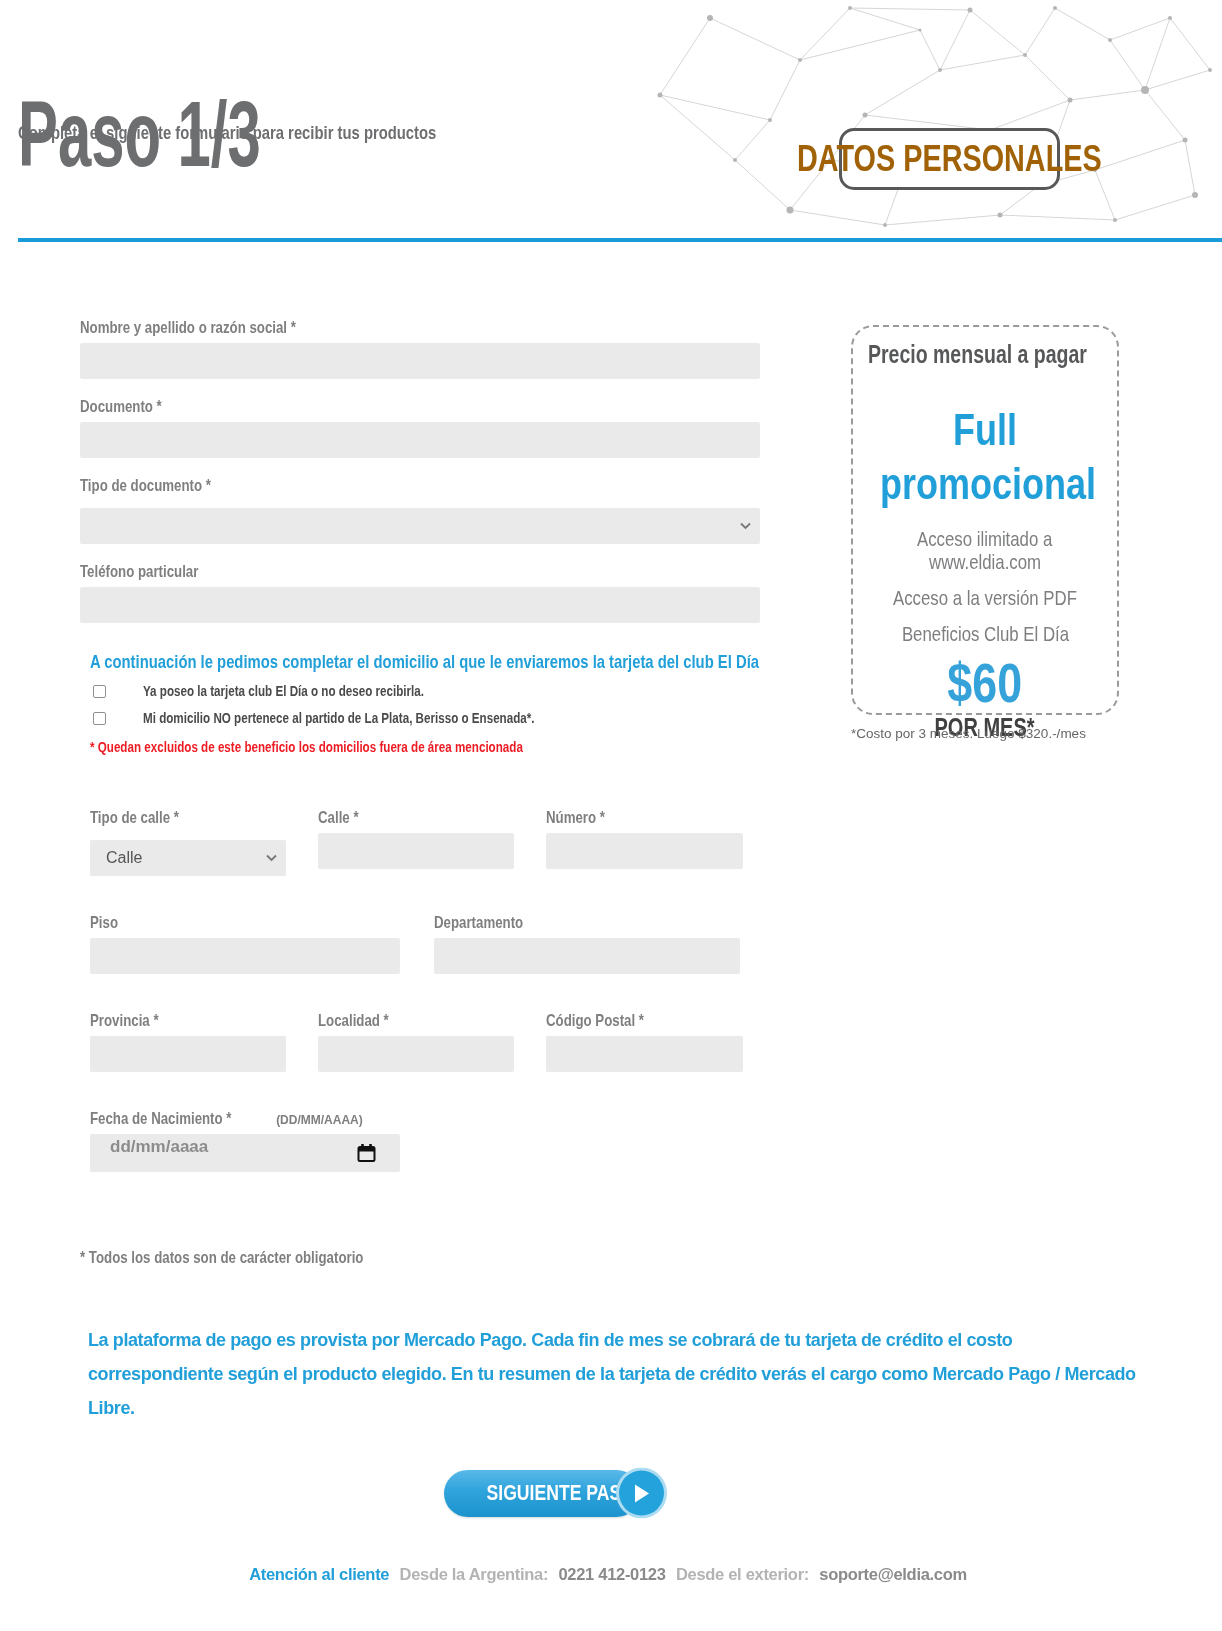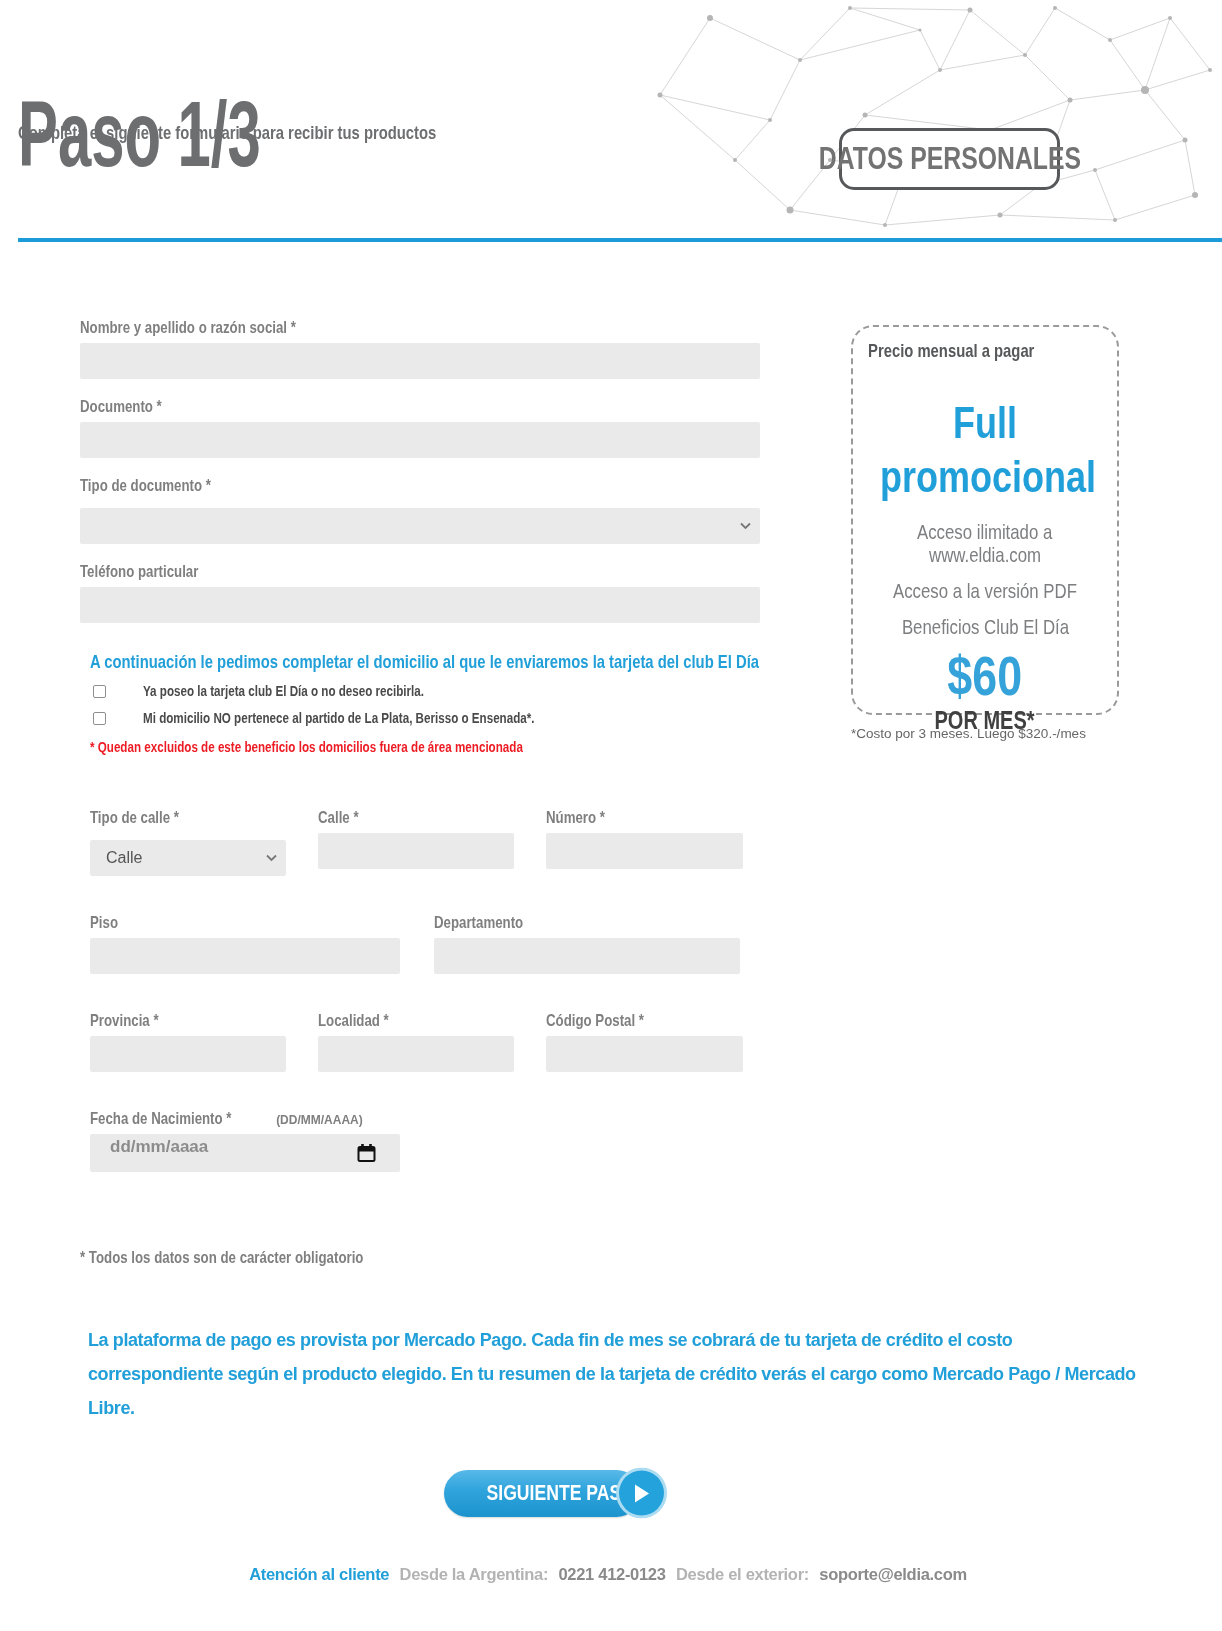--- a/index.html
+++ b/index.html
@@ -10,28 +10,28 @@
   
   .sqz   { display:inline-block; transform:scaleX(.78); transform-origin:0 50%; white-space:nowrap; }
   .sqz-c { display:inline-block; transform:scaleX(.80); transform-origin:50% 50%; white-space:nowrap; }
   .sqz-t { display:inline-block; transform:scaleX(.65); transform-origin:0 50%; white-space:nowrap; }
 
   
   .title    { position:absolute; left:18px; top:26px; font-size:92px; line-height:1; font-weight:bold; color:#6d6e70; }
   .subtitle { position:absolute; left:18px; top:122px; font-size:19px; font-weight:bold; color:#6d6e70; }
   .badge    { position:absolute; left:839px; top:128px; width:221px; height:62px; background:#fff;
               border:3px solid #57585a; border-radius:15px; display:flex; align-items:center; justify-content:center;
-              color:#737373; font-size:31px; font-weight:bold; z-index:3; cursor:pointer; }
+              color:#a16207; font-size:36px; font-weight:bold; z-index:3; cursor:pointer; }
   .divider  { position:absolute; left:18px; top:238px; width:1204px; height:4px; background:#1b9cd8; }
   .constellation { position:absolute; top:0; right:0; z-index:1; }
 
   
   .pricebox { position:absolute; left:851px; top:325px; width:268px; height:390px;
               border:2px dashed #9a9a9a; border-radius:22px; text-align:center; z-index:2; background:#fff; }
-  .pb-head  { text-align:left; margin:13px 0 0 15px; font-size:19px; font-weight:bold; color:#57585a; }
+  .pb-head  { text-align:left; margin:13px 0 0 15px; font-size:25px; font-weight:bold; color:#57585a; }
   .pb-plan  { margin-top:34px; line-height:1.2; font-size:45px; font-weight:bold; color:#219fd9; }
   .pb-ben1  { margin-top:16px; font-size:21px; color:#7d7e80; line-height:1.1; }
   .pb-ben   { margin-top:13px; font-size:21px; color:#7d7e80; line-height:1.1; }
   .pb-price { margin-top:10px; font-size:56px; line-height:1; font-weight:bold; color:#35a3da; }
   .pb-per   { margin-top:2px; font-size:25px; font-weight:bold; color:#404040; }
   .pb-note  { position:absolute; left:851px; top:726px; width:268px; text-align:left;
               font-size:13.5px; color:#666; z-index:2; }
 
   
   .form-col { margin:318px 0 0 80px; width:680px; position:relative; z-index:2; }

